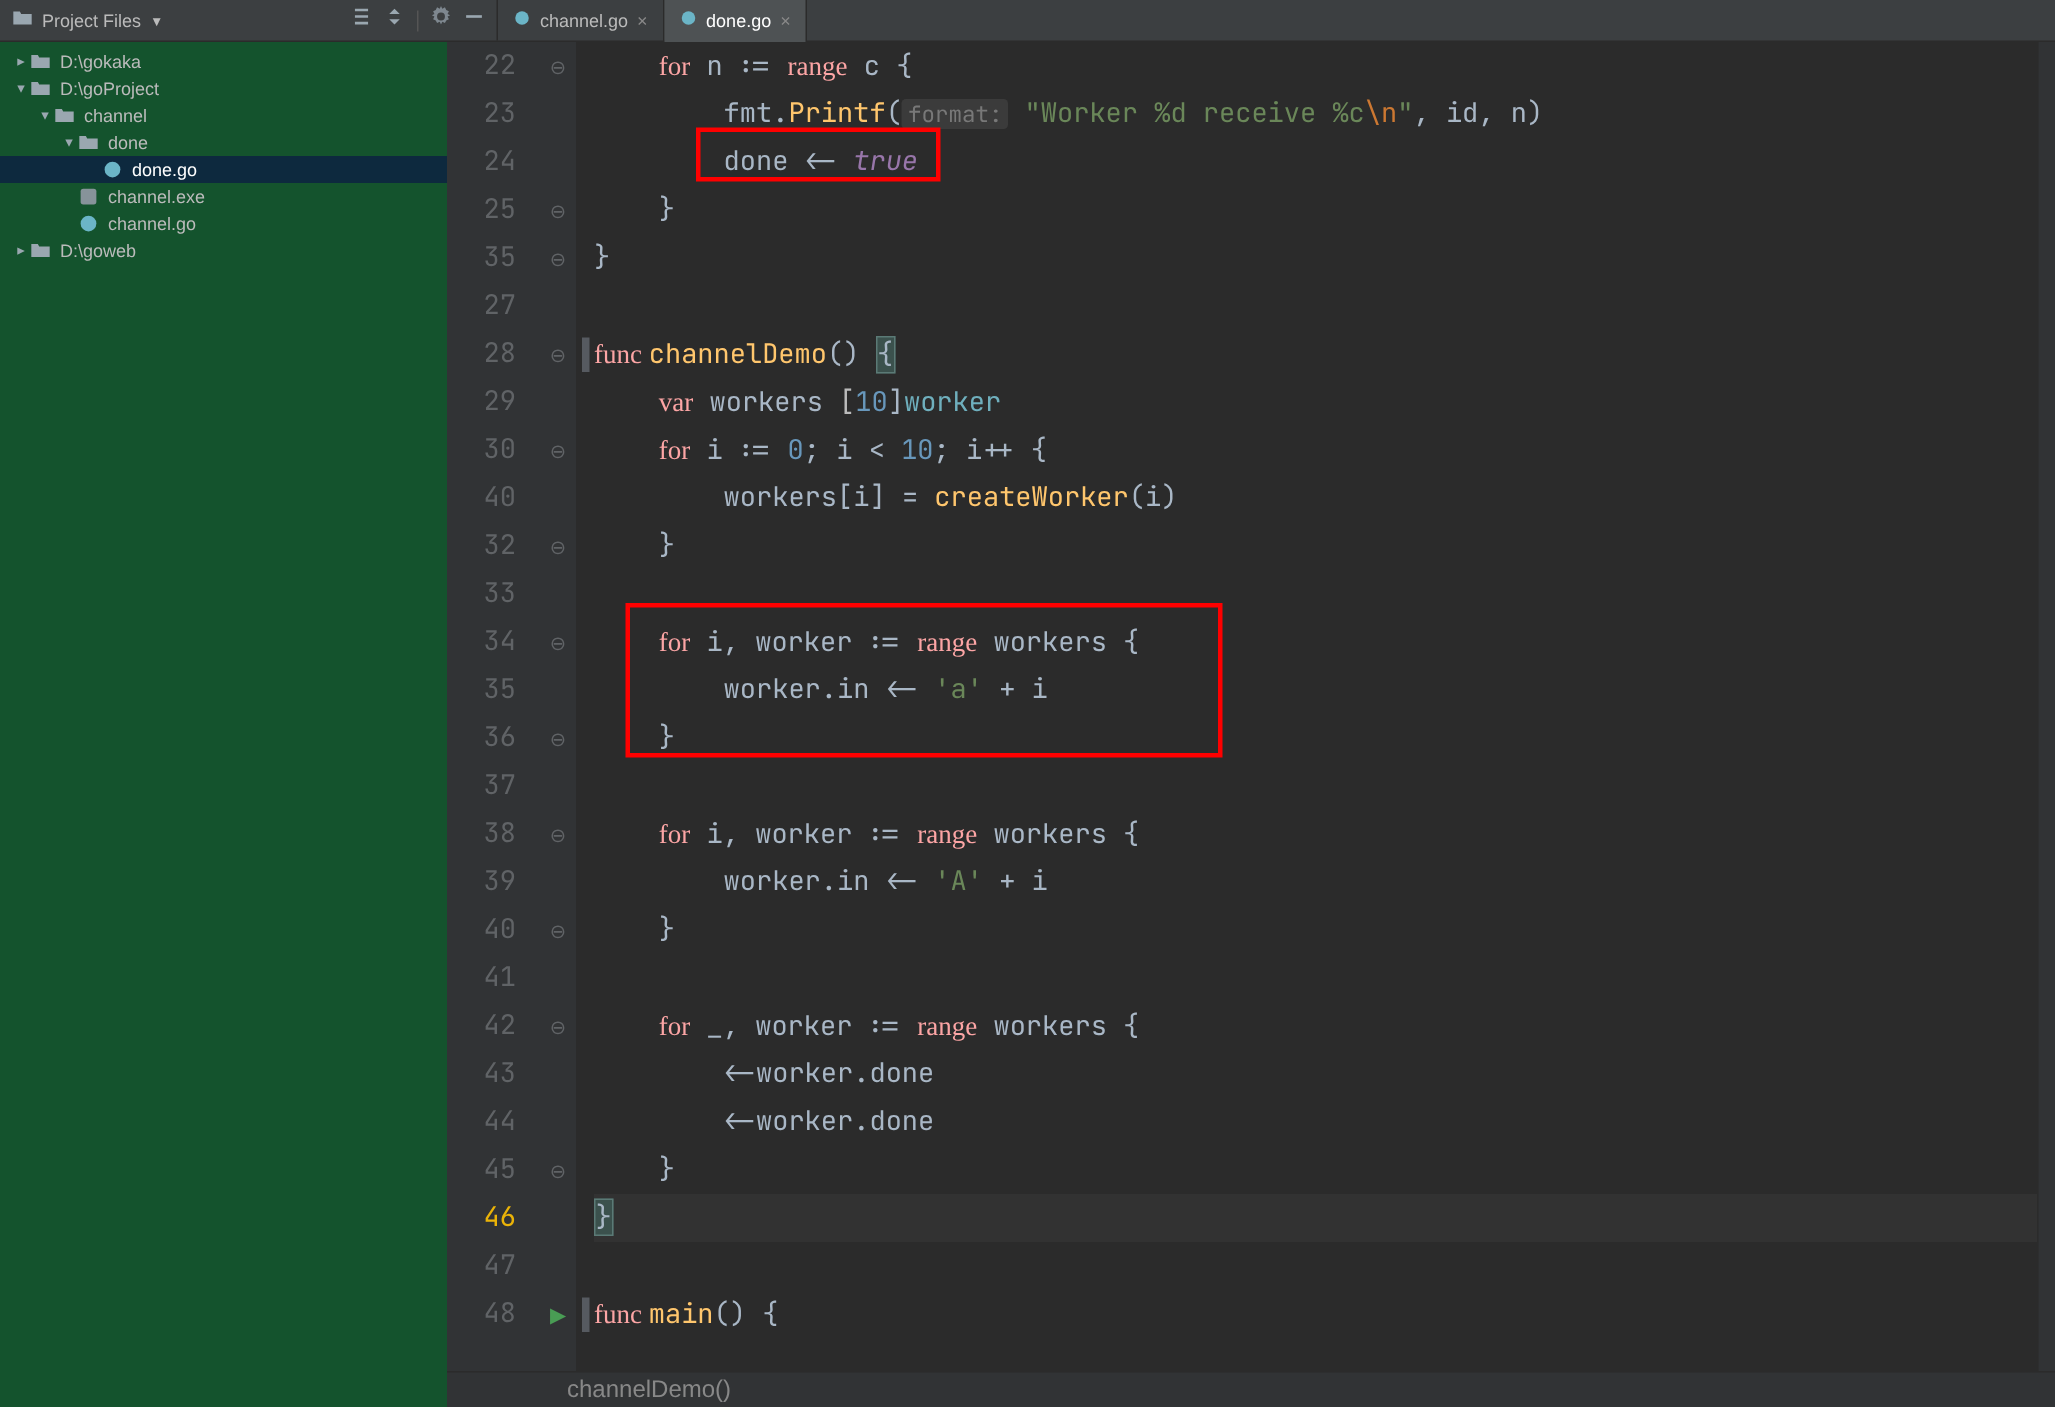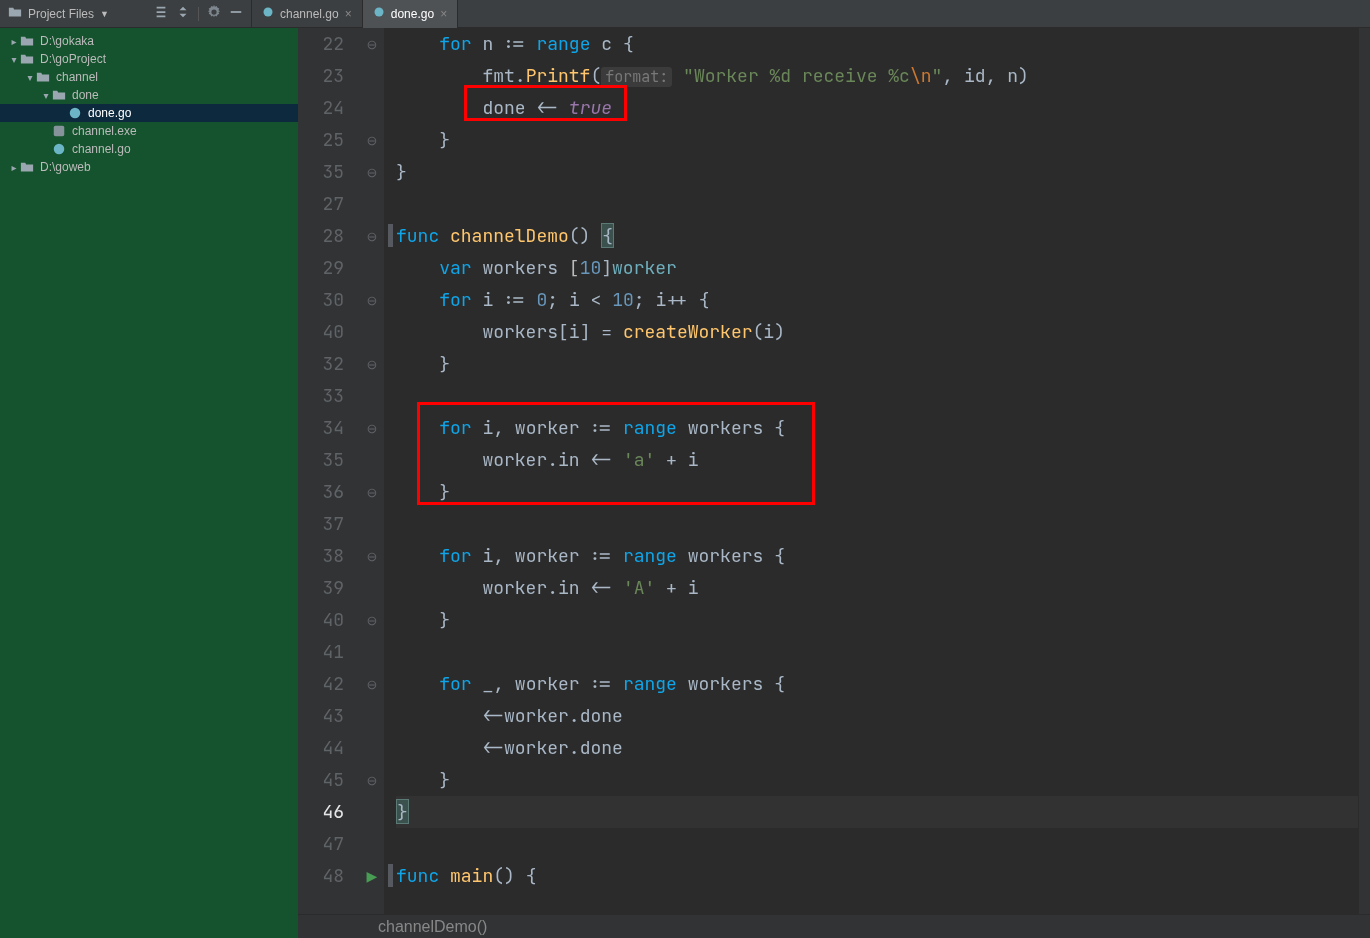--- a/index.html
+++ b/index.html
@@ -1,21 +1,21 @@
 <!DOCTYPE html>
 <html><head>
 <meta charset="utf-8">
 <style>
   * { margin: 0; padding: 0; box-sizing: border-box; }
   html, body { width: 1370px; height: 938px; overflow: hidden; background: #2b2b2b; font-family: "Segoe UI", Arial, sans-serif; color: #bbbbbb; }
   .root { display: flex; flex-direction: column; width: 100%; height: 100%; }
   
   
   .top-row { display: flex; height: 28px; background: #3c3f41; border-bottom: 1px solid #2b2b2b; }
-  .project-header { display: flex; align-items: center; width: 252px; padding: 0 8px; justify-content: space-between; border-right: 1px solid #2b2b2b; }
+  .project-header { display: flex; align-items: center; width: 332px; padding: 0 8px; justify-content: space-between; border-right: 1px solid #2b2b2b; }
   .project-title-wrap { display: flex; align-items: center; gap: 6px; font-size: 12px; color: #bbbbbb; }
   .project-title-wrap .dd { font-size: 9px; color: #bbbbbb; }
   .proj-toolbar-icons { display: flex; gap: 8px; align-items: center; }
   .tool-icon { width: 14px; height: 14px; }
   
   .tabs { display: flex; align-items: center; }
   .tab { display: flex; align-items: center; gap: 6px; padding: 0 10px; height: 28px; font-size: 12px; color: #bbbbbb; border-right: 1px solid #2b2b2b; cursor: pointer; }
   .tab.active { background: #4e5254; color: #ffffff; }
   .tab-close { color: #888; font-size: 12px; }
   .go-icon { width: 12px; height: 12px; }
@@ -32,31 +32,31 @@
   .indent { display: inline-block; }
   .arrow { display: inline-block; width: 12px; text-align: center; color: #9aa7b0; font-size: 10px; }
   .folder-icon, .file-icon { width: 14px; height: 14px; margin-right: 4px; display: inline-flex; align-items: center; justify-content: center; }
   .folder-icon svg path { fill: #9aa7b0; }
   
   
   .editor-wrap { flex: 1; display: flex; flex-direction: column; background: #2b2b2b; min-width: 0; }
   .editor-body { flex: 1; display: flex; min-height: 0; position: relative; }
   .gutter { width: 62px; background: #313335; color: #606366; font-family: "JetBrains Mono", Consolas, monospace; font-size: 18px; text-align: right; padding-right: 16px; }
   .gutter .ln { height: 32px; line-height: 32px; }
-  .gutter .ln.current { color: #e5e5e5; }
+  .gutter .ln.current { color: #eab308; }
   .gutter2 { width: 24px; background: #313335; padding-top: 0; }
   .gutter2 .g2 { height: 32px; display: flex; align-items: center; justify-content: center; }
   .run-tri { color: #499c54; font-size: 14px; }
   .fold-mark { color: #606366; font-size: 13px; }
   
   .code-area { flex: 1; position: relative; font-family: "JetBrains Mono", Consolas, monospace; font-size: 18px; line-height: 32px; padding-left: 12px; overflow: hidden; }
   .code-line { height: 32px; white-space: pre; }
   
   
-  .kw { color: #0ea5e9; }
+  .kw { color: #fca5a5; font-family: Liberation Serif, serif; }
   .fn { color: #ffc66d; }
   .id { color: #a9b7c6; }
   .num { color: #6897bb; }
   .str { color: #6a8759; }
   .op { color: #a9b7c6; }
   .type { color: #6fafbd; }
   .const { color: #9876aa; font-style: italic; }
   .esc { color: #cc7832; }
   .param-hint { background: #3b3b3b; color: #787878; border-radius: 3px; padding: 0 4px; font-size: 15px; }
   .brace-hl { background: #3b514d; border: 1px solid #5b7a76; }

